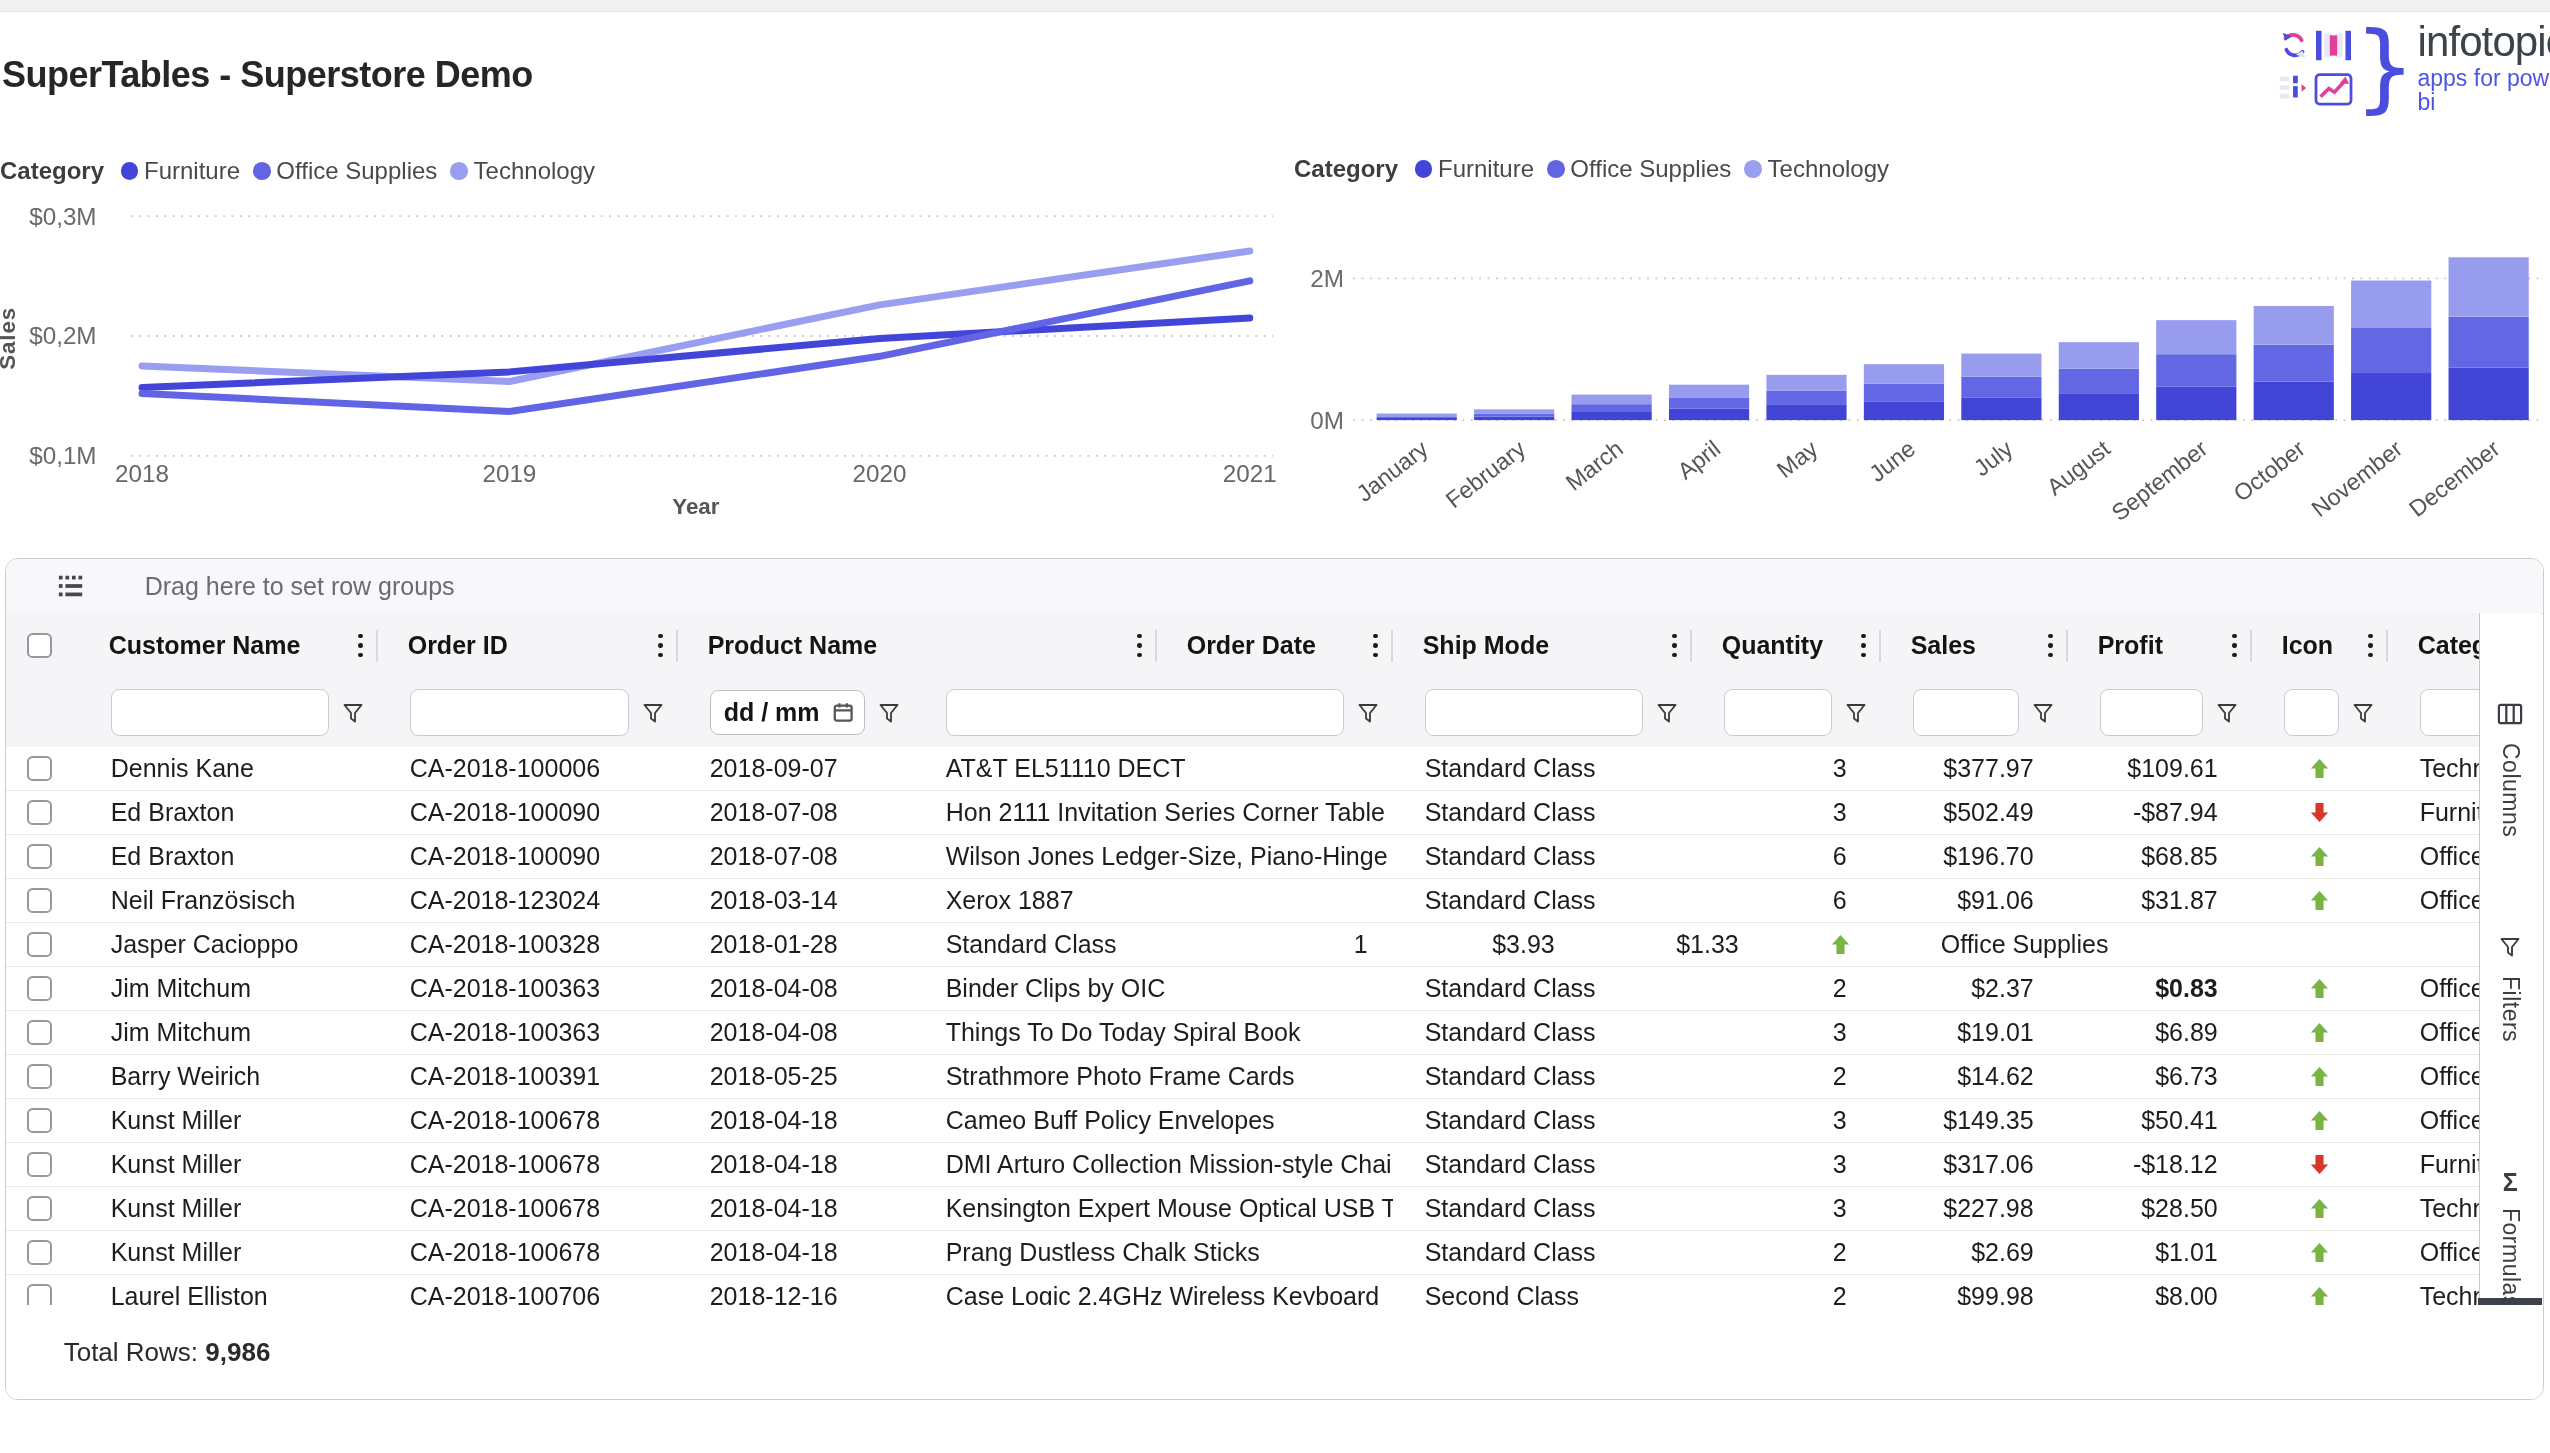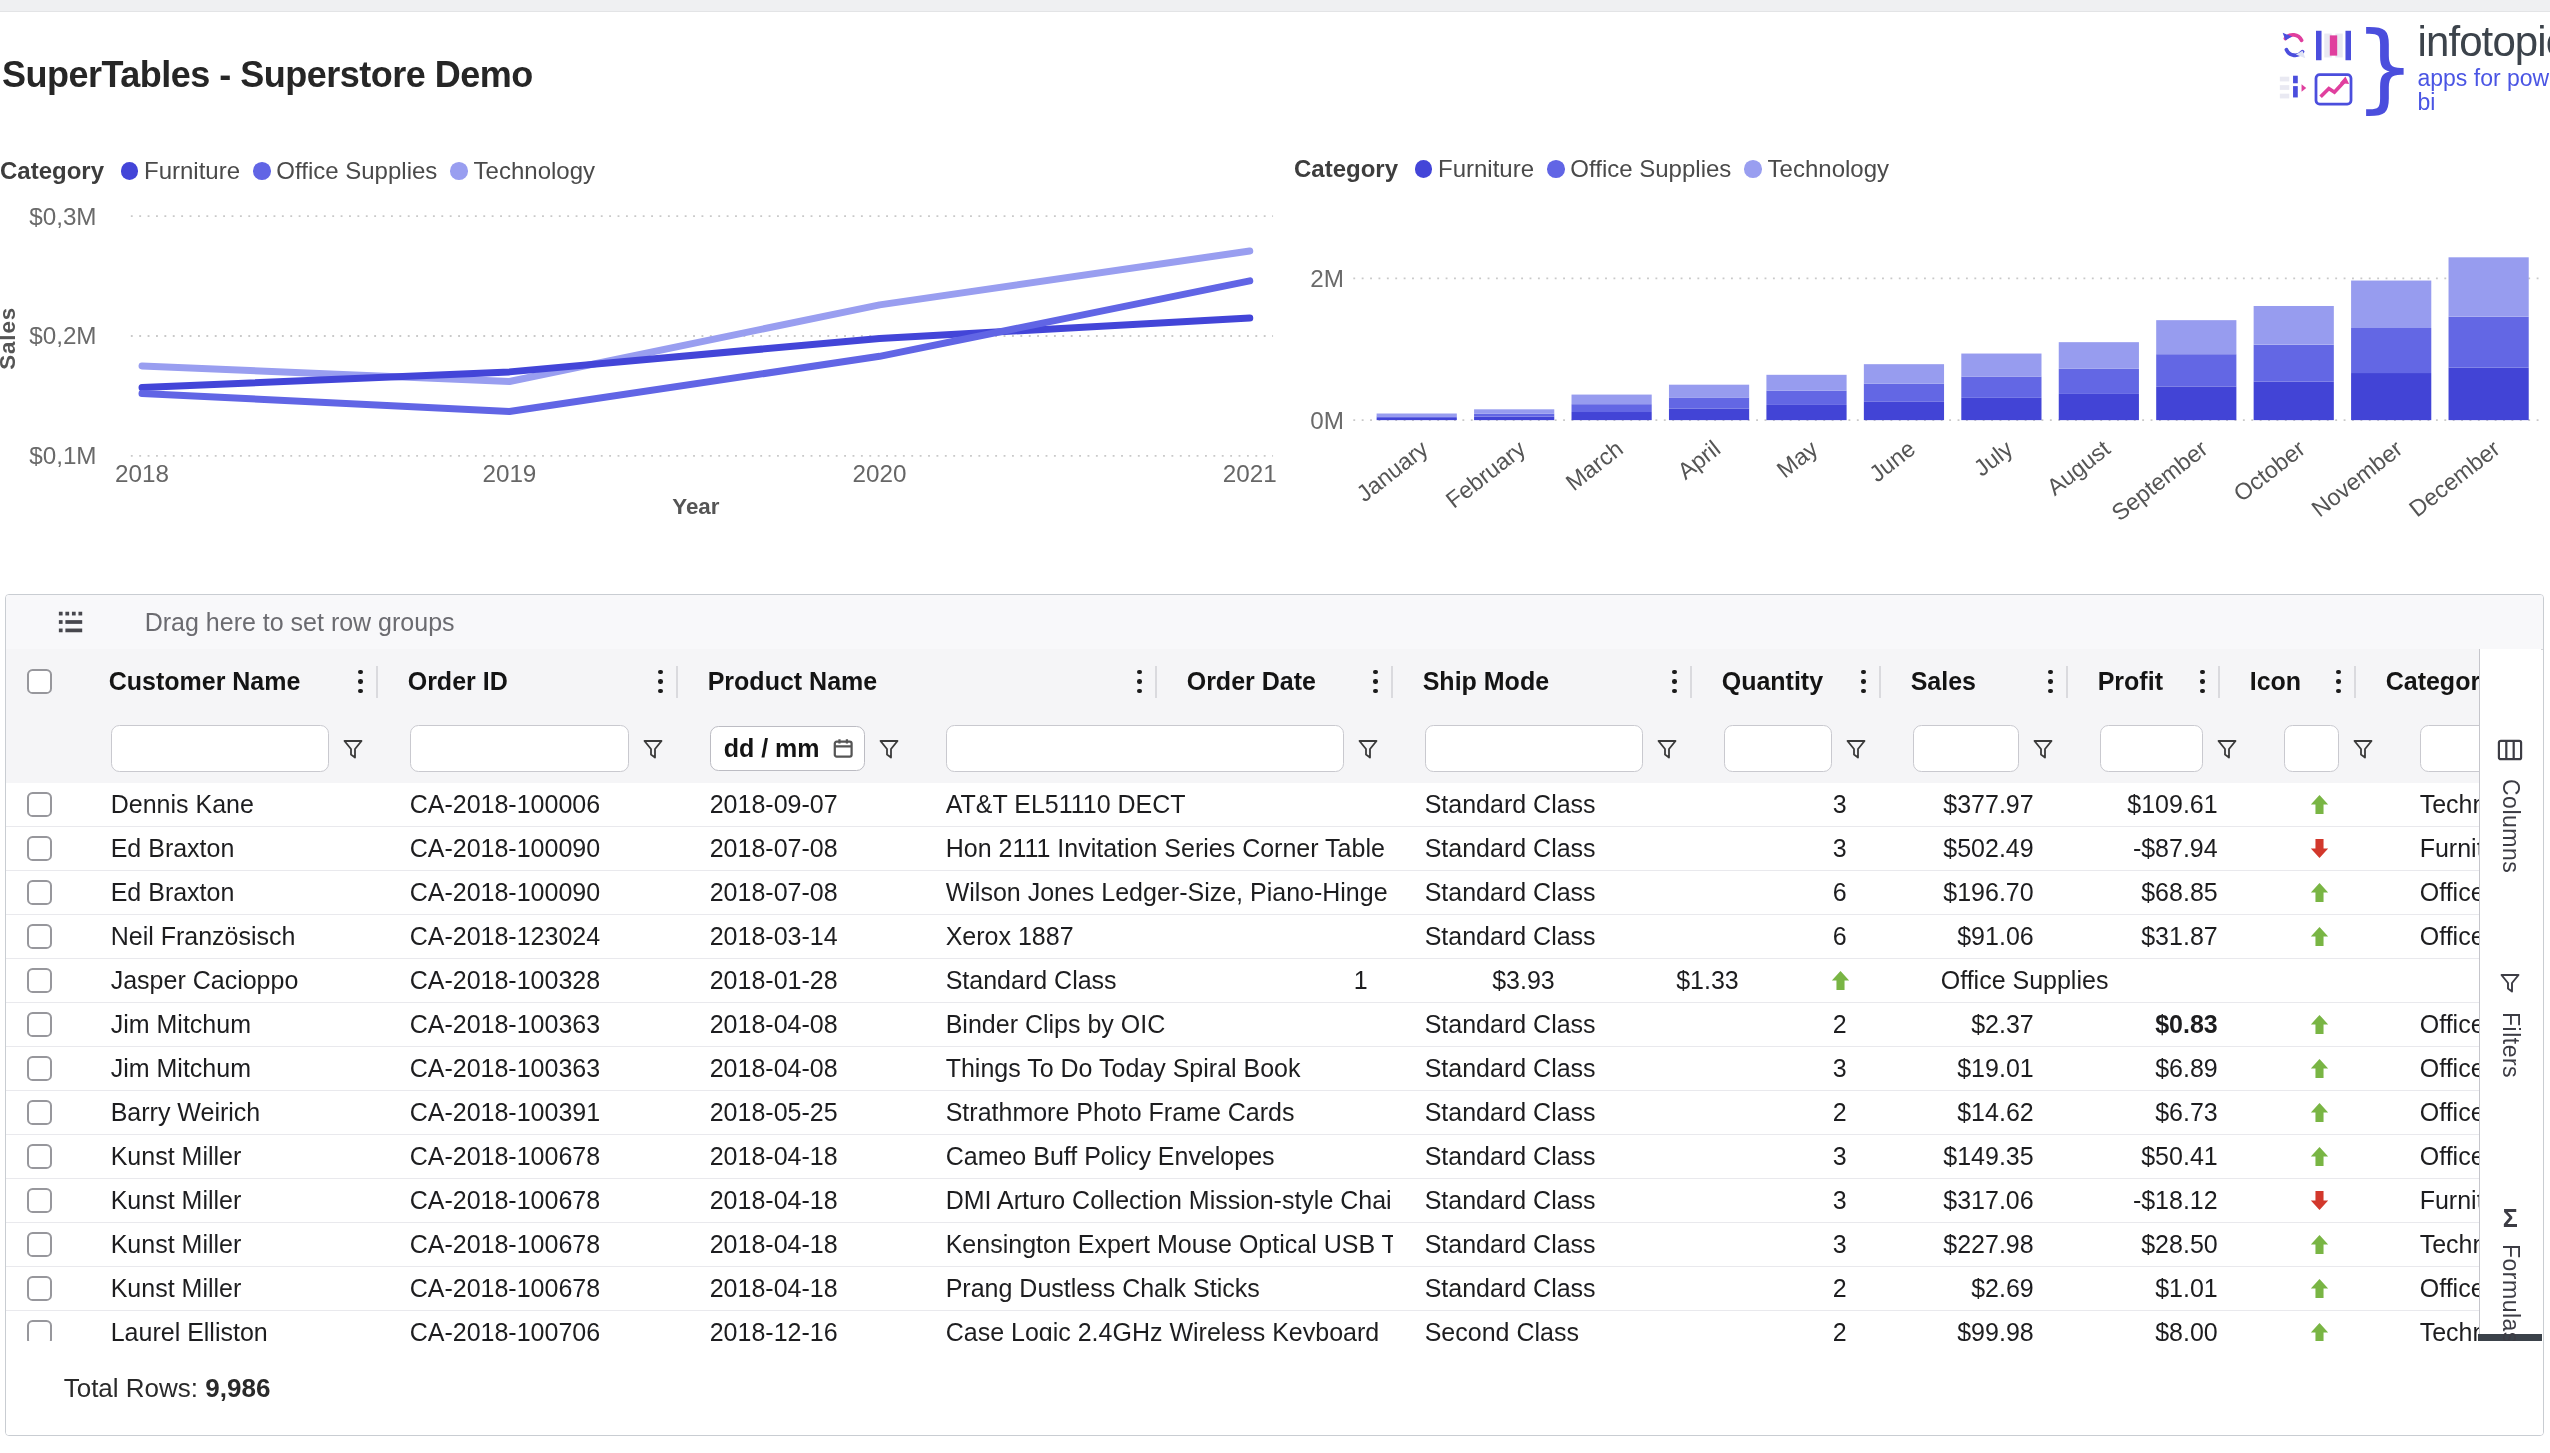--- a/index.html
+++ b/index.html
@@ -19,21 +19,21 @@
   
   .legend{position:absolute;display:flex;align-items:center;gap:13px;font-size:24px;height:32px;}
   .legend .legend-title{font-weight:700;color:#3d3d3d;margin-right:3.7px;}
   .legend .legend-item{display:flex;align-items:center;gap:5.6px;color:#4a4a4a;cursor:default;}
   .legend .dot{width:17.7px;height:17.7px;border-radius:50%;display:inline-block;}
 
   
   svg text{font-family:"Liberation Sans","DejaVu Sans",sans-serif;}
 
   
-  .table-card{position:absolute;left:4.7px;top:594px;width:2537px;height:840px;border:1.9px solid #c9cdd2;border-radius:4px;background:#fff;overflow:hidden;}
+  .table-card{position:absolute;left:4.7px;top:558px;width:2537px;height:840px;border:1.9px solid #c9cdd2;border-radius:13px;background:#fff;overflow:hidden;}
   .rowgroup-bar{position:absolute;left:0;top:0;width:100%;height:54px;background:#f8f8fa;border-bottom:1.9px solid #d6d6da;display:flex;align-items:center;}
   .rowgroup-bar .rg-icon{margin-left:49px;display:flex;align-items:center;}
   .rowgroup-bar .rg-text{margin-left:58px;font-size:25px;color:#6b6b70;}
 
   .table-main{position:absolute;left:0;top:54px;width:100%;height:692px;display:flex;}
   .table-scroll{position:relative;width:2473px;height:100%;overflow:hidden;}
   .sidebar{position:relative;width:61px;height:100%;border-left:1.9px solid #c6c6cc;background:#fff;}
   .sidebar-bottom-bar{position:absolute;left:-1.9px;bottom:0;width:64px;height:7.5px;background:#3b424a;}
   .side-tab{position:absolute;left:0;width:100%;display:flex;flex-direction:column;align-items:center;gap:11.2px;cursor:pointer;}
   .side-tab .tab-label{writing-mode:vertical-rl;font-size:23px;color:#3c3c44;letter-spacing:0.5px;}
@@ -295,21 +295,21 @@
             </div>
             <div class="hcell" style="width: 187px; flex: 0 0 auto;">
               <span class="hlabel">Sales</span>
               <span class="menu-dots">
                 <i></i>
                 <i></i>
                 <i></i>
               </span>
               <span class="sep"></span>
             </div>
-            <div class="hcell" style="width: 152px; flex: 0 0 auto;">
+            <div class="hcell" style="width: 184px; flex: 0 0 auto;">
               <span class="hlabel">Profit</span>
               <span class="menu-dots">
                 <i></i>
                 <i></i>
                 <i></i>
               </span>
               <span class="sep"></span>
             </div>
             <div class="hcell" style="width: 136px; flex: 0 0 auto;">
               <span class="hlabel">Icon</span>

